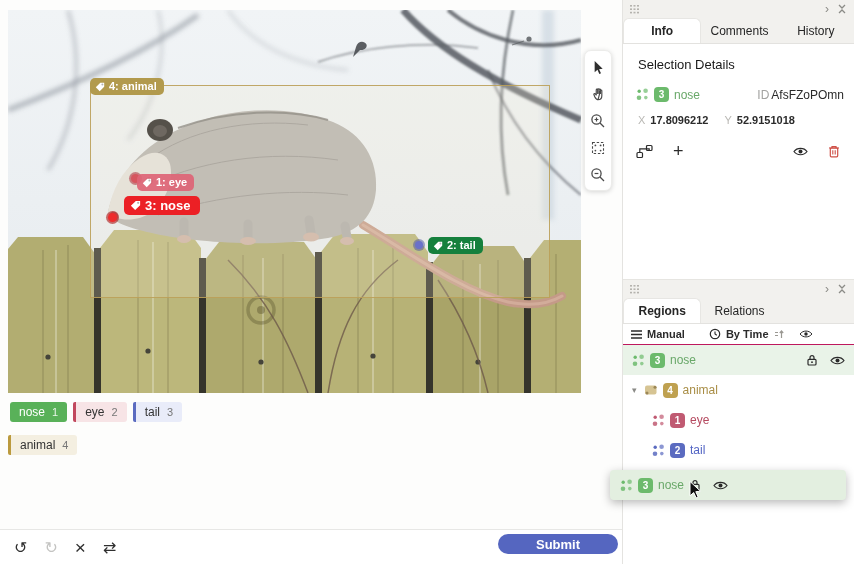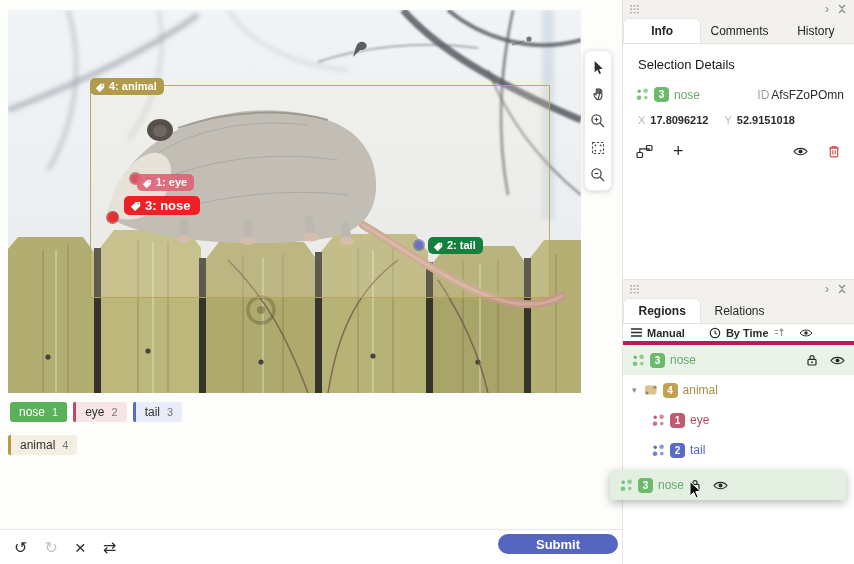--- a/index.html
+++ b/index.html
@@ -5,21 +5,21 @@
   * { box-sizing: border-box; margin: 0; padding: 0; }
   html,body { width:854px; height:564px; background:#fff; font-family:"Liberation Sans", sans-serif; overflow:hidden; }
   .app { position:absolute; inset:0; width:854px; height:564px; background:#fdfdfc; }
 
   
   .canvas-wrap { position:absolute; left:8px; top:10px; width:573px; height:383px; }
   .photo { position:absolute; inset:0; display:block; }
 
   .bbox { position:absolute; left:82px; top:75px; width:460px; height:213px;
           border:1px solid rgba(186,158,88,.9); background:rgba(242,232,206,.22); }
-  .pill { position:absolute; display:inline-flex; align-items:flex-end; gap:4px; color:#fff;
+  .pill { position:absolute; display:inline-flex; align-items:center; gap:4px; color:#fff;
           font-size:11px; font-weight:600; padding:2px 7px 2px 5px; border-radius:5px; white-space:nowrap; line-height:13px; }
   .pill-animal { left:-1px; top:-8px; background:#b29a4d; }
   .pill-eye  { left:129px; top:157px; background:rgba(222,100,118,.92);margin-top:7px; }
   .pill-nose { left:116px; top:186px; background:#ec2025; font-size:13px; padding:3px 9px 3px 6px; }
   .pill-tail { left:412px; top:227px; background:#15803d;margin-left:8px; }
   .kp-dot { position:absolute; border-radius:50%; }
   .dot-eye  { left:123px; top:164px; width:9px; height:9px; background:#d6565f; box-shadow:0 0 0 2px rgba(173,44,58,.55); }
   .dot-nose { left:100px; top:203px; width:9px; height:9px; background:#ee2c2c; box-shadow:0 0 0 2px rgba(168,20,20,.6); }
   .dot-tail { left:407px; top:231px; width:8px; height:8px; background:#6a71c9; box-shadow:0 0 0 2px rgba(74,84,160,.5); }
 
@@ -69,21 +69,21 @@
   .sel-id { margin-left:auto; font-size:12px; color:#2b2b2b; }
   .sel-id .idlab { color:#a3a3a1; margin-right:2px; }
   .coords-row { display:flex; gap:16px; margin:12px 0 0 15px; font-size:11px; }
   .coords-row .cl { color:#b9b8b4; margin-right:5px; }
   .coords-row .cv { color:#2b2b2b; font-weight:700; }
   .actions-row { display:flex; align-items:center; margin:16px 14px 0 13px; gap:20px; }
   .actions-row .plus { font-size:18px; color:#2b2b2b; font-weight:400; line-height:1; }
   .actions-row .push { margin-left:auto; }
 
   .panel2 { position:absolute; left:0; top:279px; width:100%; border-top:1px solid #e6e5e1; background:#fff; }
-  .regions-toolbar { height:21px; display:flex; align-items:center; gap:5px; padding:0 8px; border-bottom:4px solid #be185d;
+  .regions-toolbar { height:21px; display:flex; align-items:center; gap:5px; padding:0 8px; border-bottom:1px solid #be185d;
                      font-size:11px; font-weight:700; color:#2b2b2b; }
   .regions-toolbar .gap { width:14px; }
   .rrow { height:30px; display:flex; align-items:center; gap:5px; padding:0 9px; font-size:12px; font-weight:500; }
   .rrow.sel { background:#e9f3e8; }
   .rrow .push { margin-left:auto; }
   .rrow .kicon { display:flex; }
   .child { padding-left:29px; }
   .tri { color:#8a8a86; font-size:9px; margin-right:2px; }
   .lockeye { display:flex; gap:12px; align-items:center; }
 

